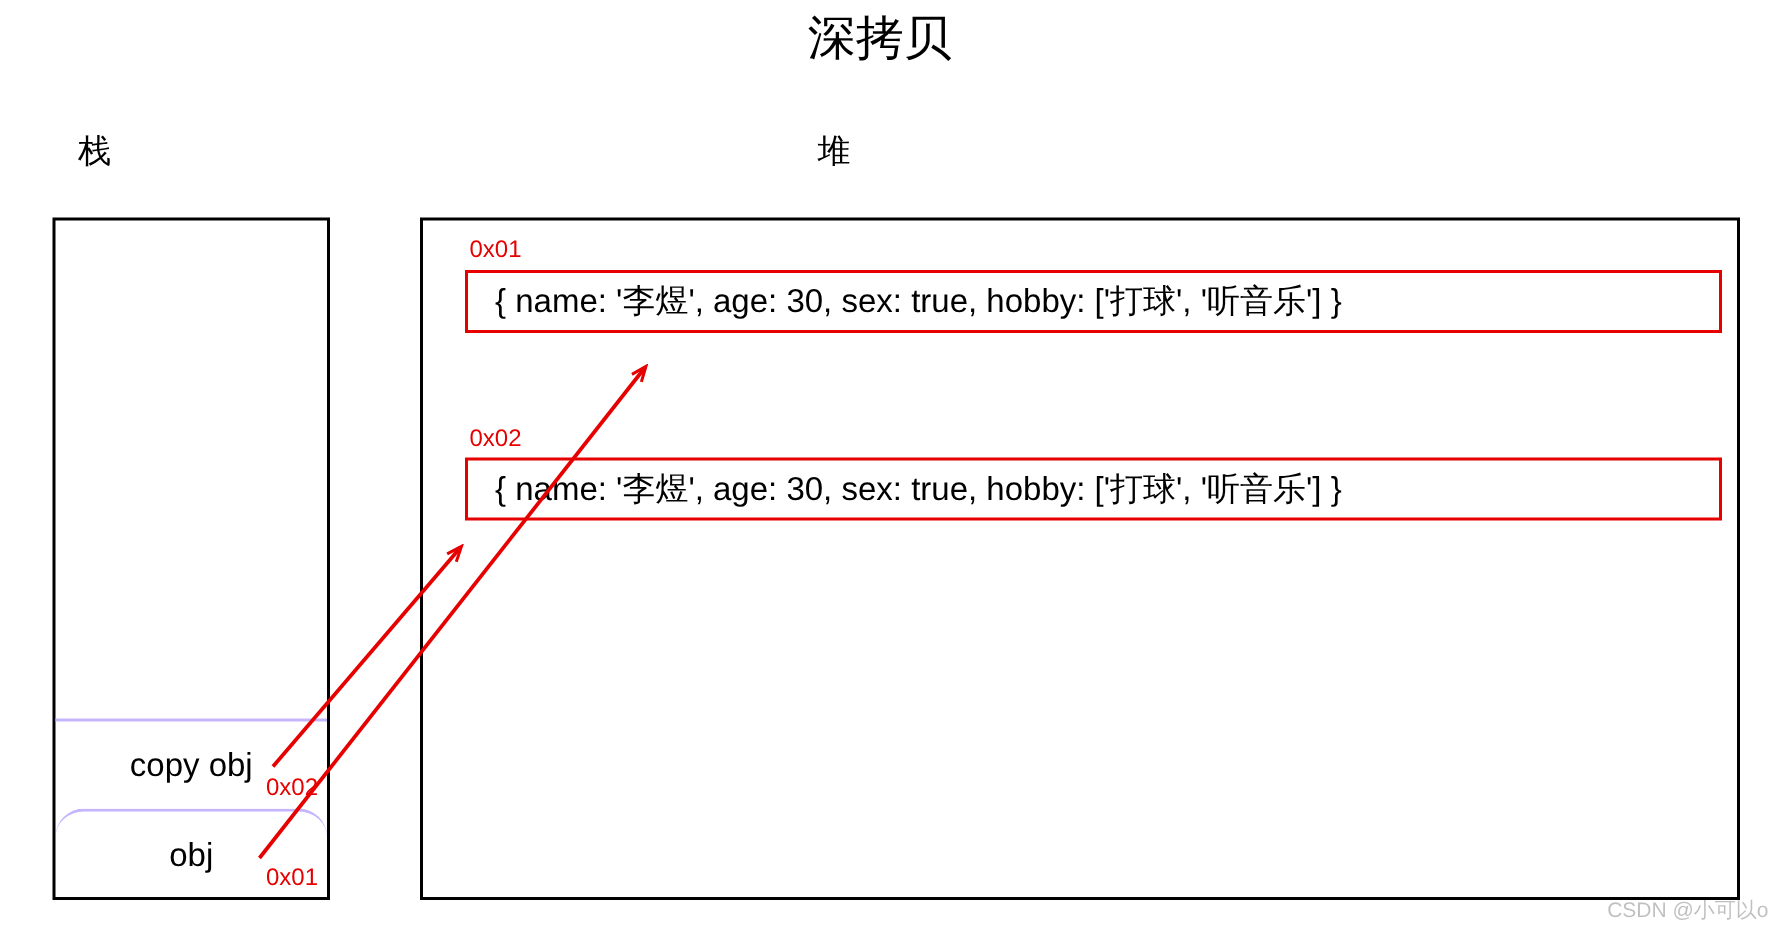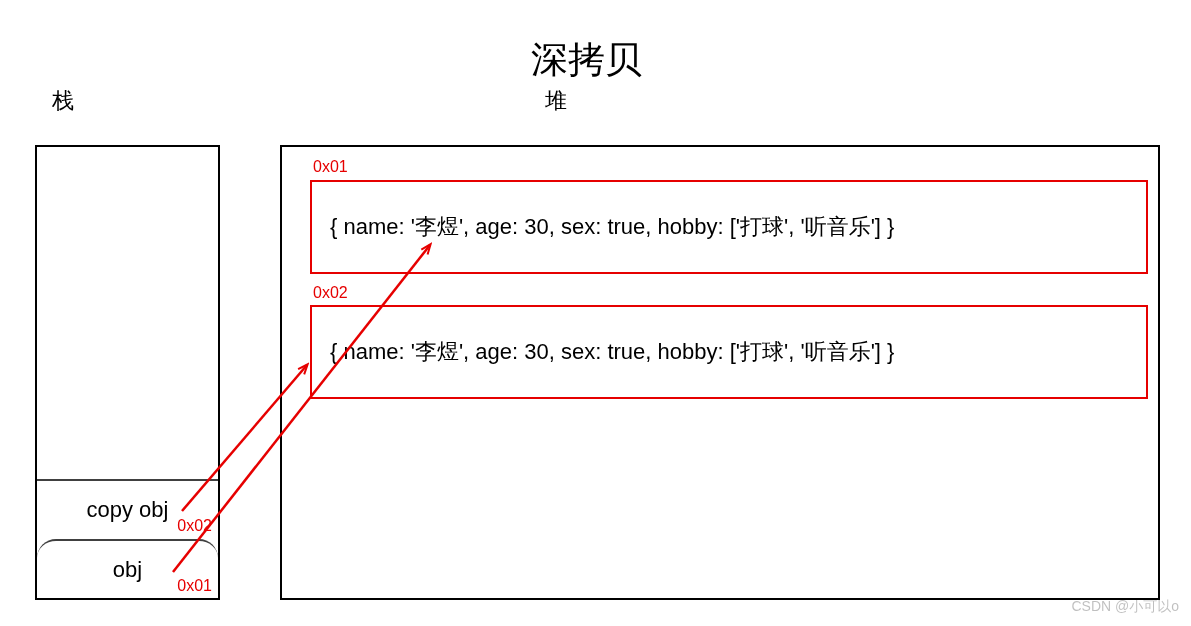--- a/index.html
+++ b/index.html
@@ -10,25 +10,25 @@
     font-family: "Microsoft YaHei", "微软雅黑", Segoe UI, sans-serif;
     font-size: 20px;
     color: #000;
     position: relative;
     width: 1191px;
     height: 626px;
     overflow: hidden;
   }
   .title {
     position: absolute;
-    top: 35px;
+    top: 4px;
     left: 0;
     width: 1173px;
     text-align: center;
-    font-size: 37px;
+    font-size: 32px;
   }
   .stack-label {
     position: absolute;
     top: 86px;
     left: 52px;
     font-size: 22px;
   }
   .heap-label {
     position: absolute;
     top: 86px;
@@ -48,21 +48,21 @@
     top: 145px;
     left: 280px;
     width: 880px;
     height: 455px;
     border: 2px solid #000;
   }
   .stack-row {
     position: absolute;
     left: 0;
     width: 100%;
-    border-top: 2px solid #404040;
+    border-top: 2px solid #c4b5fd;
     height: 60px;
     display: flex;
     align-items: center;
     justify-content: center;
     font-size: 22px;
   }
   .stack-row .addr {
     position: absolute;
     right: 6px;
     bottom: 4px;
@@ -72,21 +72,21 @@
   #row-copy { top: 332px; }
   #row-obj  { top: 392px; border-radius: 19px; }
   .heap-addr {
     position: absolute;
     font-size: 16px;
     color: #e60000;
   }
   .heap-obj {
     position: absolute;
     border: 2px solid #e60000;
-    padding: 30px 18px;
+    padding: 4px 18px;
     font-size: 22px;
     white-space: nowrap;
   }
   #addr1 { top: 158px; left: 313px; }
   #obj1  { top: 180px; left: 310px; width: 838px; }
   #addr2 { top: 284px; left: 313px; }
   #obj2  { top: 305px; left: 310px; width: 838px; }
   .watermark {
     position: absolute;
     right: 12px;

